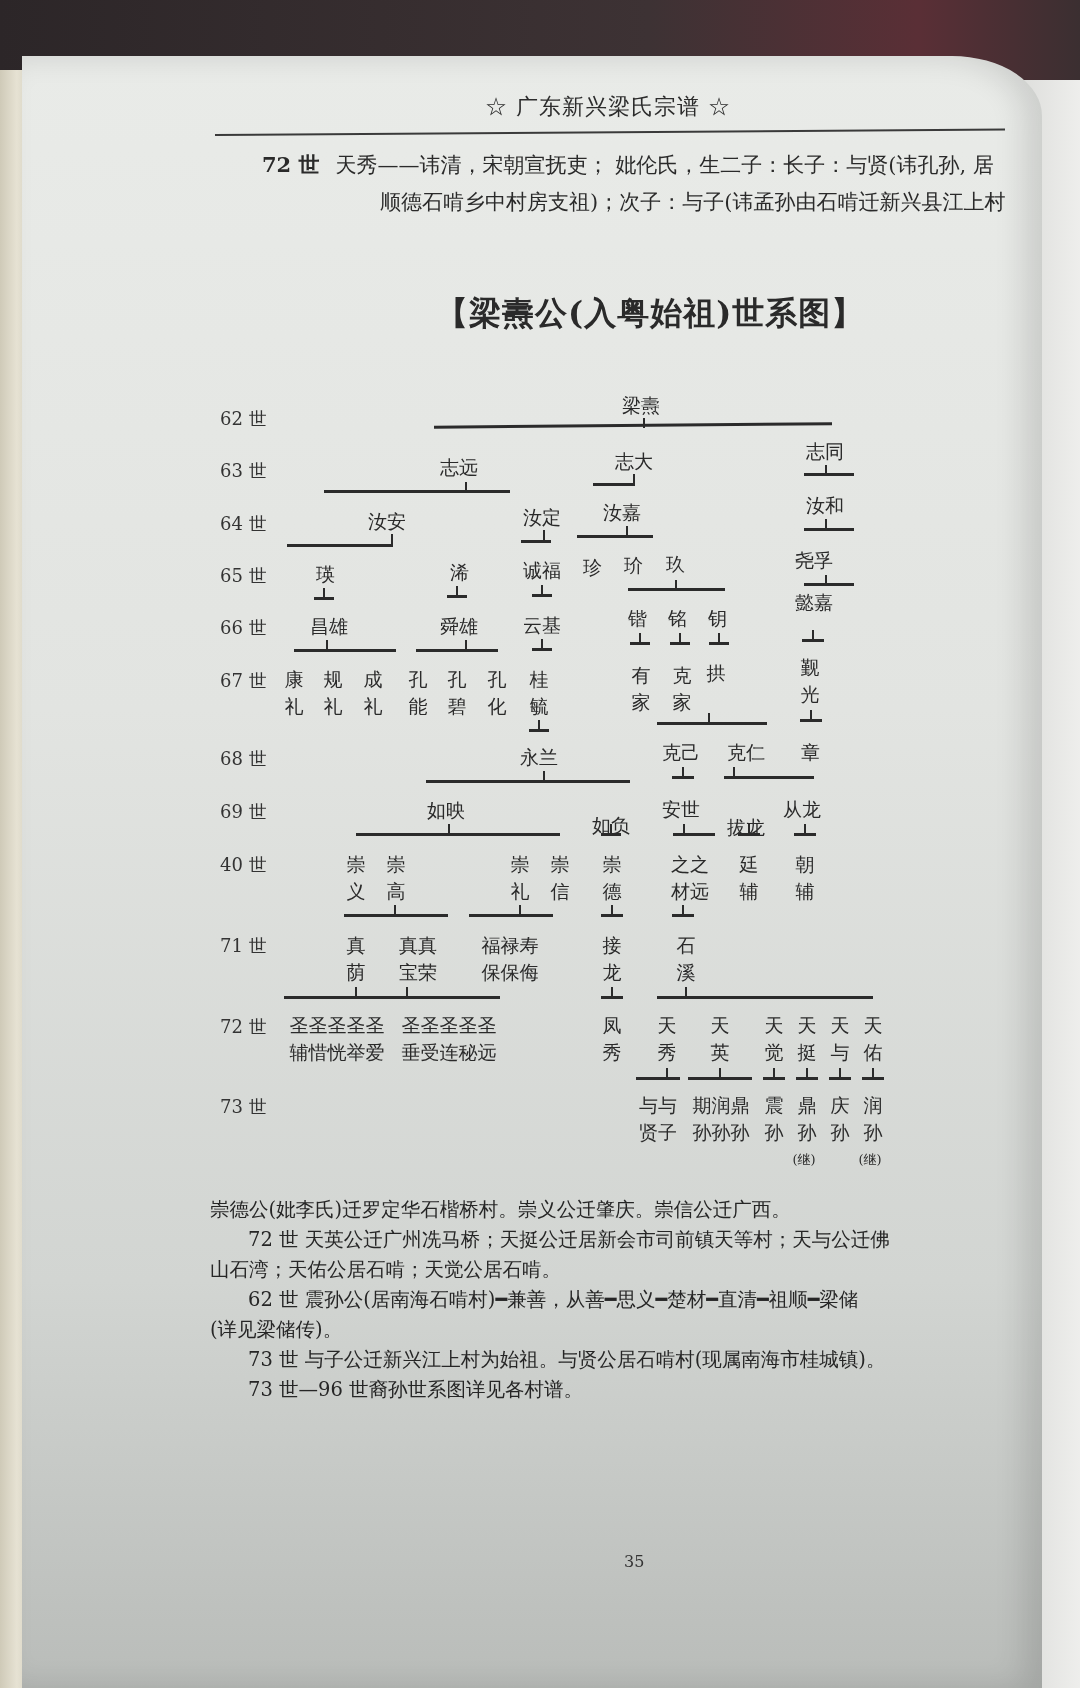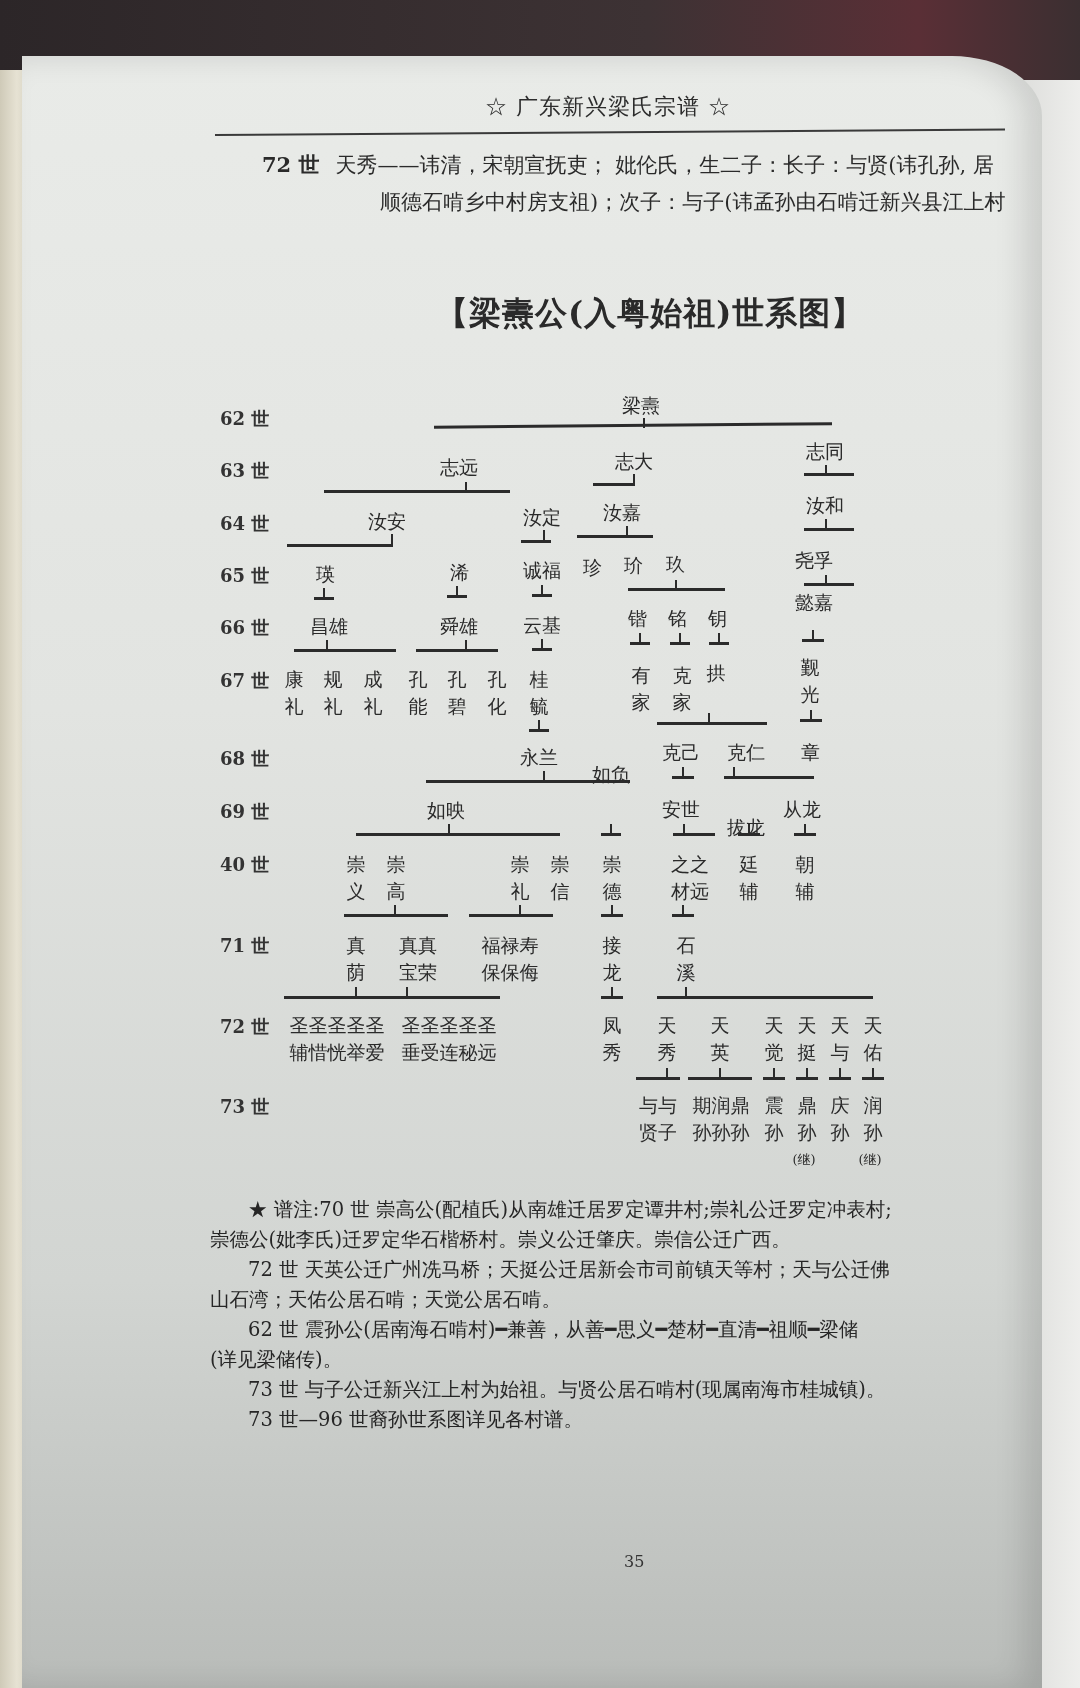--- a/index.html
+++ b/index.html
@@ -36,21 +36,21 @@
   }
 
   .intro { position:absolute; left:218px; top:146px; width:790px; font-size:21px; line-height:37px; color:#2a2a2a;margin-left:44px; }
   .intro .gen { font-weight:bold; margin-right:16px; }
   .intro .line2, .intro .line3 { padding-left:118px; }
 
   .chart-title {
     position:absolute; left:436px; top:292px; font-size:32px; color:#2a2a2a; font-weight:bold; letter-spacing:1px;
   }
 
-  .gen-label { position:absolute; left:220px; font-size:18px; font-weight:bold; color:#333; }
+  .gen-label { position:absolute; left:220px; font-size:18px; font-weight:normal; color:#333; }
 
   .node { position:absolute; font-size:19px; color:#2a2a2a; white-space:nowrap; text-align:center; }
   .node.v { line-height:27px; }
   .hline { position:absolute; height:3px; background:#2b2b2b; }
   .tick { position:absolute; width:2px; height:10px; background:#2b2b2b; }
   .note { font-size:13px; }
 
   .notes { position:absolute; left:210px; top:1195px; width:820px; font-size:19.5px; line-height:30px; color:#262626; }
   .notes p { margin:0; }
   .notes .indent { padding-left:38px; }
@@ -217,21 +217,21 @@
   <div class="tick" style="left:682px;top:767px"></div>
   <div class="hline" style="left:672px;top:776px;width:22px"></div>
   <div class="node" style="left:727px;top:740px">克仁</div>
   <div class="tick" style="left:733px;top:767px"></div>
   <div class="hline" style="left:724px;top:776px;width:90px"></div>
   <div class="node" style="left:801px;top:740px">章</div>
 
   <div class="node" style="left:427px;top:798px">如映</div>
   <div class="tick" style="left:448px;top:824px"></div>
   <div class="hline" style="left:356px;top:833px;width:204px"></div>
-  <div class="node" style="left:592px;top:762px">如负</div>
+  <div class="node" style="left:592px;top:813px">如负</div>
   <div class="tick" style="left:610px;top:824px"></div>
   <div class="hline" style="left:601px;top:833px;width:20px"></div>
   <div class="node" style="left:662px;top:797px">安世</div>
   <div class="tick" style="left:683px;top:824px"></div>
   <div class="hline" style="left:673px;top:833px;width:42px"></div>
   <div class="node" style="left:727px;top:815px">拔龙</div>
   <div class="tick" style="left:748px;top:824px"></div>
   <div class="hline" style="left:738px;top:833px;width:22px"></div>
   <div class="node" style="left:783px;top:797px">从龙</div>
   <div class="tick" style="left:804px;top:824px"></div>
@@ -378,21 +378,20 @@
       <div>孙</div>
     </div>
   <div class="node v" style="left:863px;top:1092px;width:20px">
       <div>润</div>
       <div>孙</div>
       <div class="note" style="margin-left:-6px">(继)</div>
     </div>
 </div>
 
 <div class="notes">
-  <p class="indent">★ 谱注:70 世 崇高公(配植氏)从南雄迁居罗定谭井村;崇礼公迁罗定冲表村;</p>
   <p>崇德公(妣李氏)迁罗定华石楷桥村。崇义公迁肇庆。崇信公迁广西。</p>
   <p class="indent">72 世 天英公迁广州冼马桥；天挺公迁居新会市司前镇天等村；天与公迁佛</p>
   <p>山石湾；天佑公居石啃；天觉公居石啃。</p>
   <p class="indent">62 世 震孙公(居南海石啃村)━兼善，从善━思义━楚材━直清━祖顺━梁储</p>
   <p>(详见梁储传)。</p>
   <p class="indent">73 世 与子公迁新兴江上村为始祖。与贤公居石啃村(现属南海市桂城镇)。</p>
   <p class="indent">73 世—96 世裔孙世系图详见各村谱。</p>
 </div>
 
 <div class="page-number">35</div>

